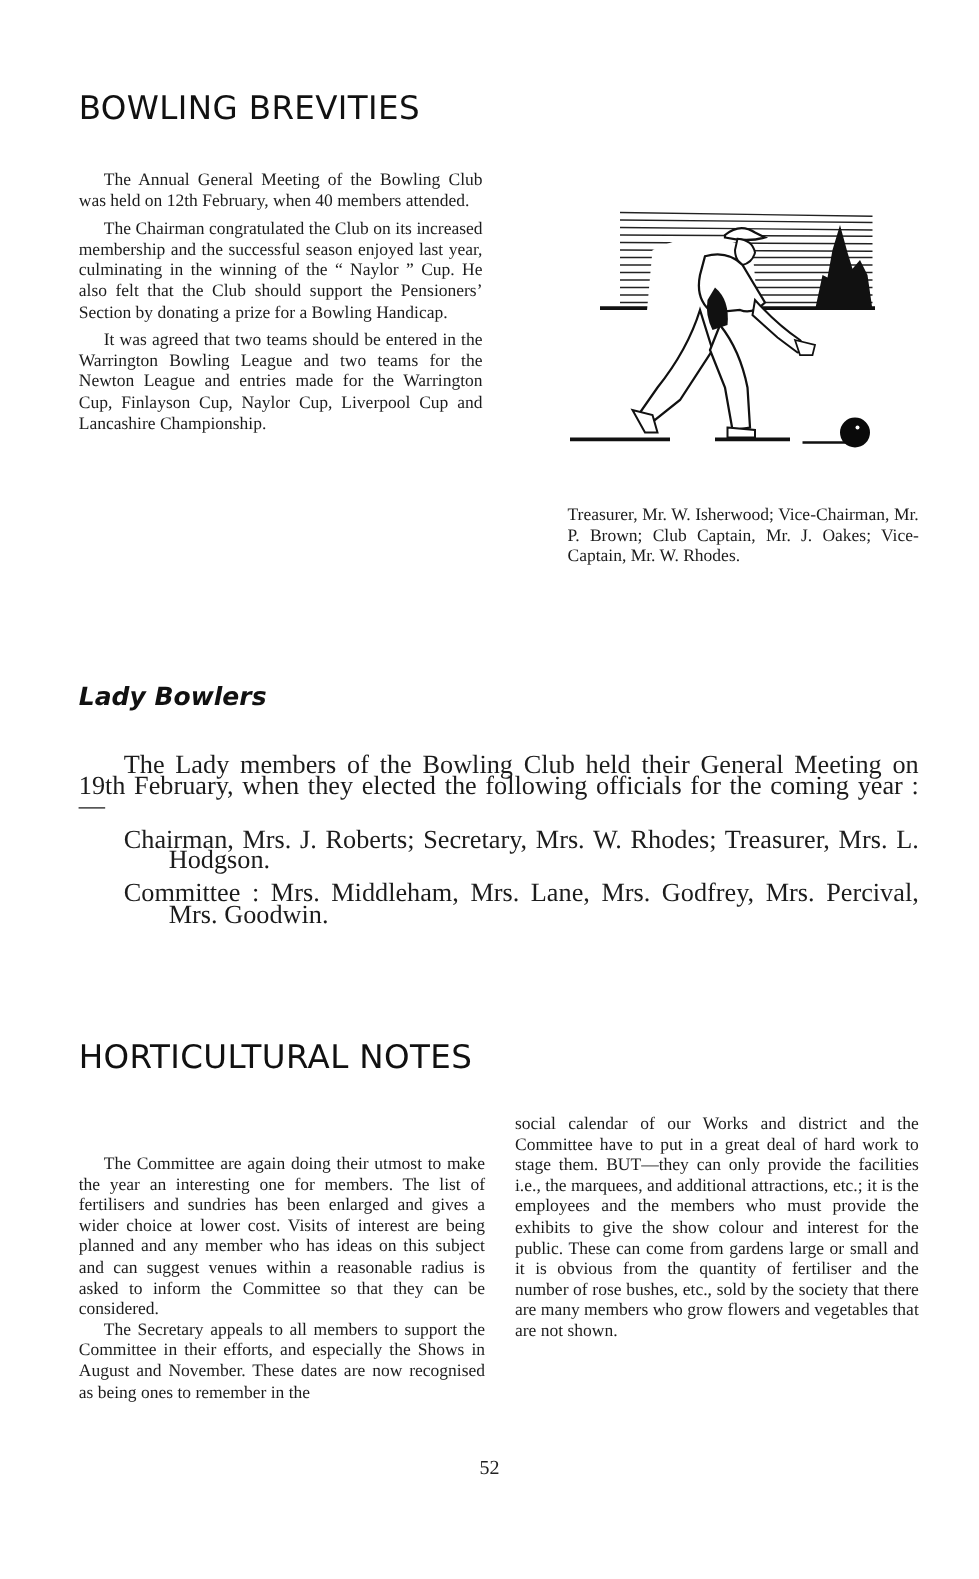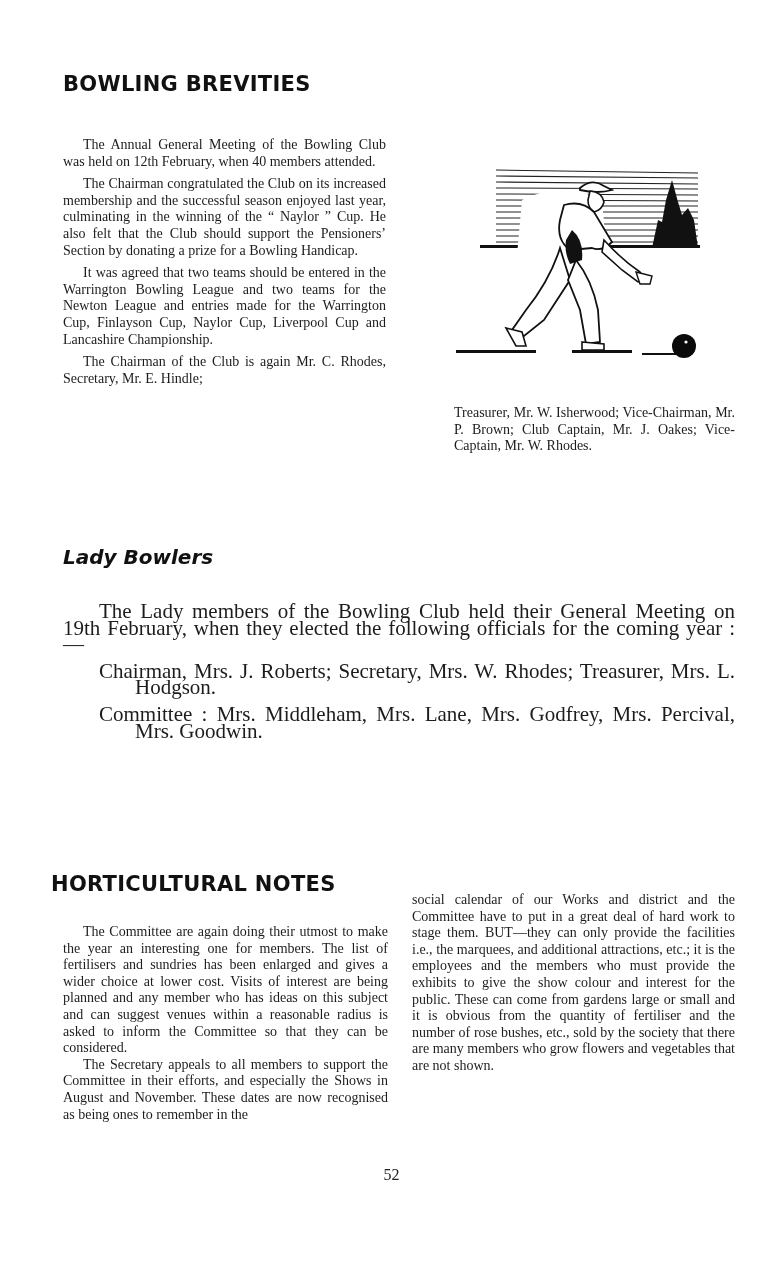--- a/index.html
+++ b/index.html
@@ -1,22 +1,22 @@
 <!DOCTYPE html>
 <html><head>
   <meta charset="utf-8">
   <style>
     html, body { margin: 0; padding: 0; background: #ffffff; }
     body { width: 783px; height: 1263px; position: relative; overflow: hidden; color: #1a1a1a; }
     .page { position: absolute; left: 0; top: 0; width: 783px; height: 1263px; }
     .heading {
       position: absolute;
       font-family: "DejaVu Sans", sans-serif;
-      font-weight: bold;
-      font-size: 21px;
+      font-weight: normal;
+      font-size: 26px;
       letter-spacing: 0.3px;
       color: #111;
       margin: 0;
     }
     .subheading {
       position: absolute;
       font-family: "DejaVu Sans", sans-serif;
       font-weight: bold;
       font-style: italic;
       font-size: 20px;
@@ -63,21 +63,20 @@
 <body>
 
 <div class="page">
 
   <h1 class="heading" style="left:63px; top:72px;">BOWLING BREVITIES</h1>
 
   <div class="col" style="left:63px; top:137px; width:323px;">
     <p>The Annual General Meeting of the Bowling Club was held on 12th February, when 40 members attended.</p>
     <p>The Chairman congratulated the Club on its increased membership and the successful season enjoyed last year, culminating in the winning of the “ Naylor ” Cup. He also felt that the Club should support the Pensioners’ Section by donating a prize for a Bowling Handicap.</p>
     <p>It was agreed that two teams should be entered in the Warrington Bowling League and two teams for the Newton League and entries made for the Warrington Cup, Finlayson Cup, Naylor Cup, Liverpool Cup and Lancashire Championship.</p>
-    <p style="text-align:justify;">The Chairman of the Club is again Mr. C. Rhodes, Secretary, Mr. E. Hindle;</p>
   </div>
 
   <svg class="illustration" viewBox="0 0 256 200">
 
     <g stroke="#222" stroke-width="1.1">
       <line x1="44" y1="10" x2="246" y2="13"></line>
       <line x1="44" y1="16" x2="246" y2="18"></line>
       <line x1="44" y1="22" x2="246" y2="24"></line>
       <line x1="44" y1="28" x2="246" y2="29"></line>
       <line x1="44" y1="34" x2="246" y2="35"></line>
@@ -128,21 +127,21 @@
   </div>
 
   <h2 class="subheading" style="left:63px; top:545px;">Lady Bowlers</h2>
 
   <div class="wide" style="top:603px;">
     <p class="intro">The Lady members of the Bowling Club held their General Meeting on 19th February, when they elected the following officials for the coming year :—</p>
     <p class="hang">Chairman, Mrs. J. Roberts; Secretary, Mrs. W. Rhodes; Treasurer, Mrs. L. Hodgson.</p>
     <p class="hang">Committee : Mrs. Middleham, Mrs. Lane, Mrs. Godfrey, Mrs. Percival, Mrs. Goodwin.</p>
   </div>
 
-  <h1 class="heading" style="left:51px; top:831px;margin-top:41px;">HORTICULTURAL NOTES</h1>
+  <h1 class="heading" style="left:63px; top:831px;">HORTICULTURAL NOTES</h1>
 
   <div class="col tight" style="left:63px; top:924px; width:325px;">
     <p>The Committee are again doing their utmost to make the year an interesting one for members. The list of fertilisers and sundries has been enlarged and gives a wider choice at lower cost. Visits of interest are being planned and any member who has ideas on this subject and can suggest venues within a reasonable radius is asked to inform the Committee so that they can be considered.</p>
     <p>The Secretary appeals to all members to support the Committee in their efforts, and especially the Shows in August and November. These dates are now recognised as being ones to remember in the</p>
   </div>
 
   <div class="col tight" style="left:412px; top:892px; width:323px;">
     <p class="noindent">social calendar of our Works and district and the Committee have to put in a great deal of hard work to stage them. BUT—they can only provide the facilities i.e., the marquees, and additional attractions, etc.; it is the employees and the members who must provide the exhibits to give the show colour and interest for the public. These can come from gardens large or small and it is obvious from the quantity of fertiliser and the number of rose bushes, etc., sold by the society that there are many members who grow flowers and vegetables that are not shown.</p>
   </div>
 

